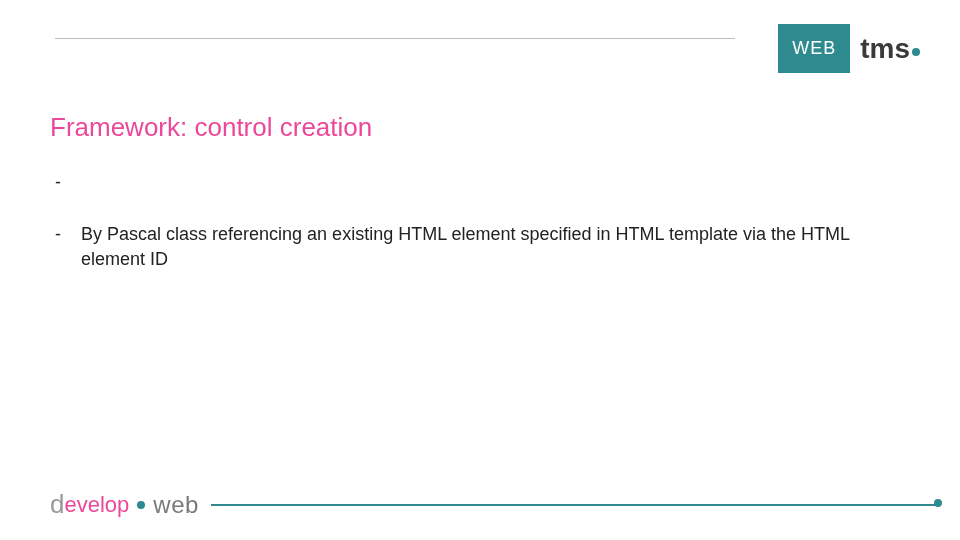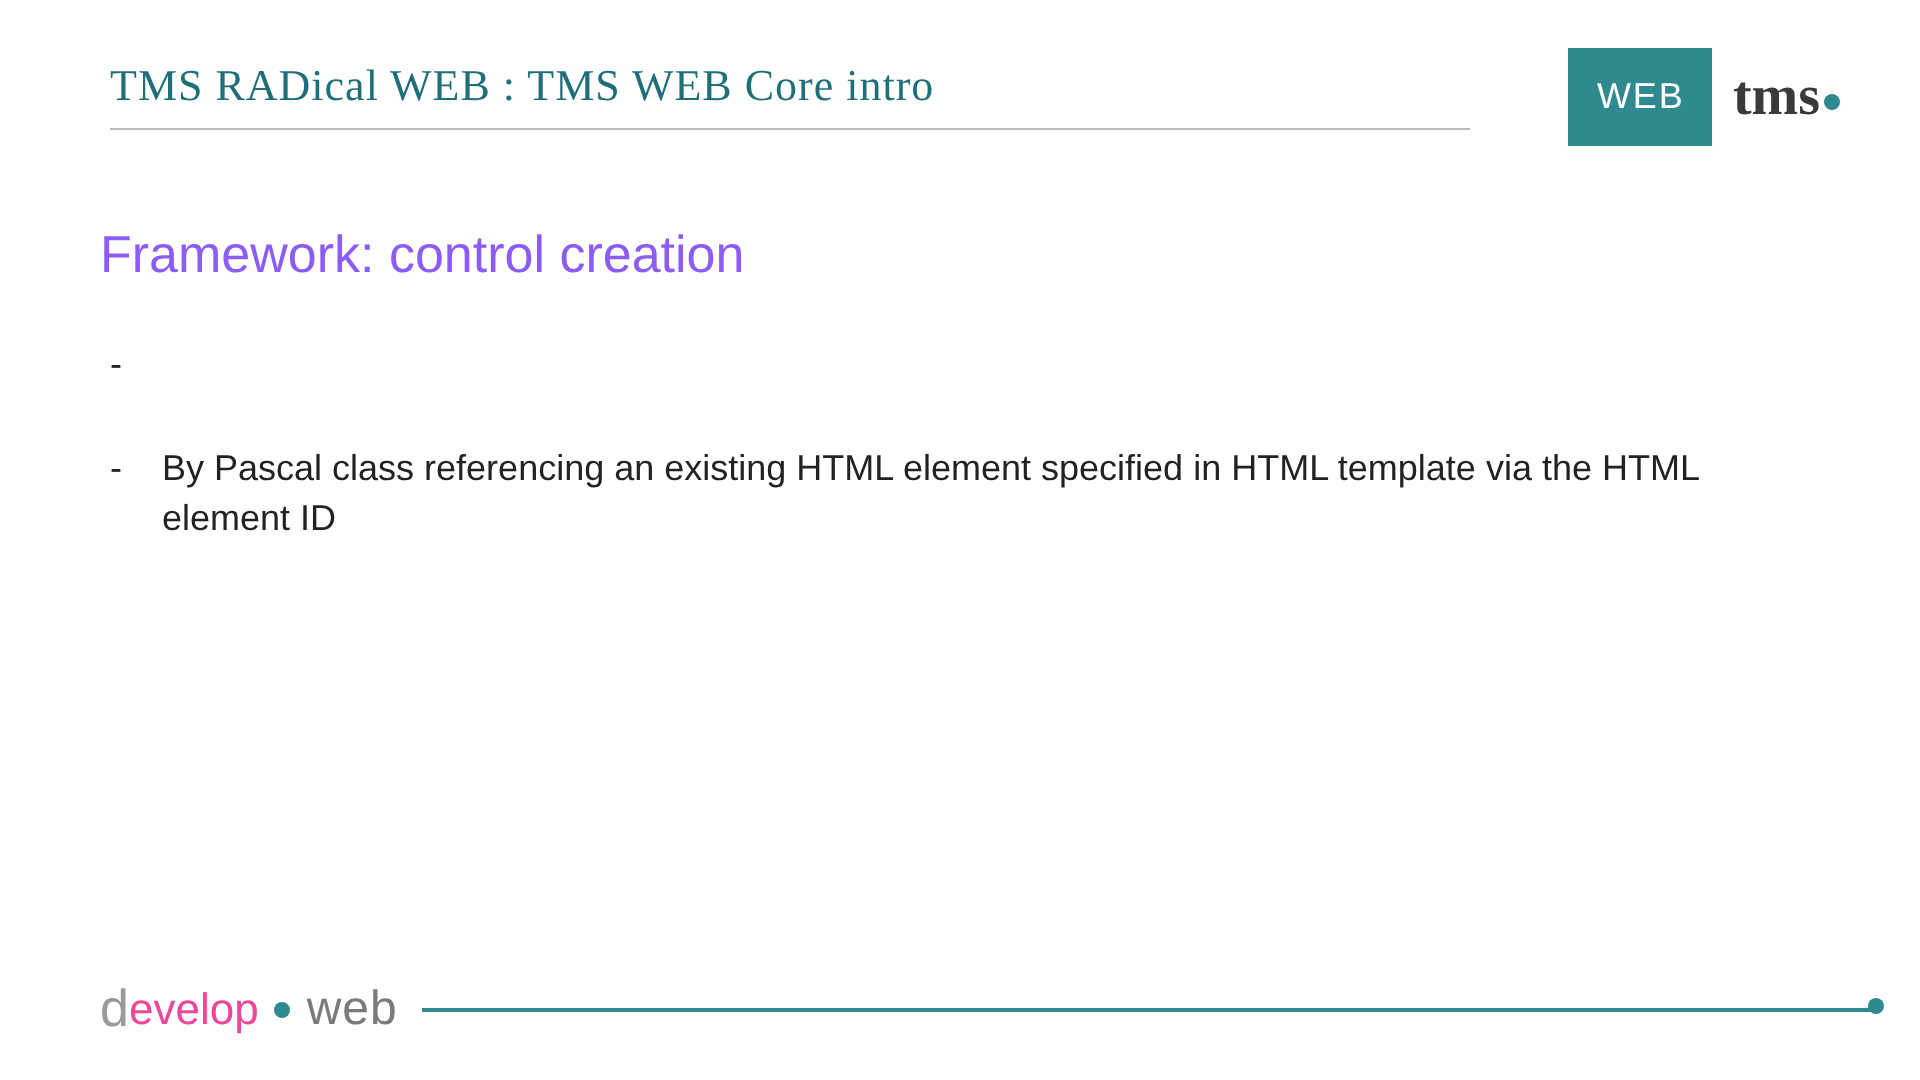--- a/index.html
+++ b/index.html
@@ -43,39 +43,39 @@
     font-size: 18px;
     font-weight: 400;
     letter-spacing: 1px;
     padding: 14px 14px;
     font-family: Arial, sans-serif;
   }
   .logo-tms {
     font-size: 28px;
     font-weight: bold;
     color: #3a3a3a;
-    font-family: Liberation Serif, serif;
+    font-family: Liberation Sans, sans-serif;
     position: relative;
   }
   .logo-tms .dot {
     display:inline-block;
     width:8px; height:8px;
     border-radius:50%;
     background:#2e8a8f;
     margin-left:2px;
     vertical-align: baseline;
     position: relative;
     top: -2px;
   }
   .subtitle {
     position: absolute;
     top: 112px;
     left: 50px;
     font-size: 26px;
-    color: #8b5cf6;
+    color: #ec4899;
     font-weight: 400;
   }
   .list {
     position: absolute;
     top: 170px;
     left: 55px;
     right: 60px;
   }
   .list-item {
     display: flex;
@@ -138,21 +138,20 @@
     width: 8px;
     height: 8px;
     border-radius: 50%;
     background: #2e8a8f;
   }
 </style>
 </head>
 <body>
 
 <div class="header">
-  <div class="title">TMS RADical WEB : TMS WEB Core intro</div>
   <div class="title-underline"></div>
 </div>
 
 <div class="logo-block">
   <div class="logo-web">WEB</div>
   <div class="logo-tms">
     <span>tms</span><span class="dot"></span>
   </div>
 </div>
 

